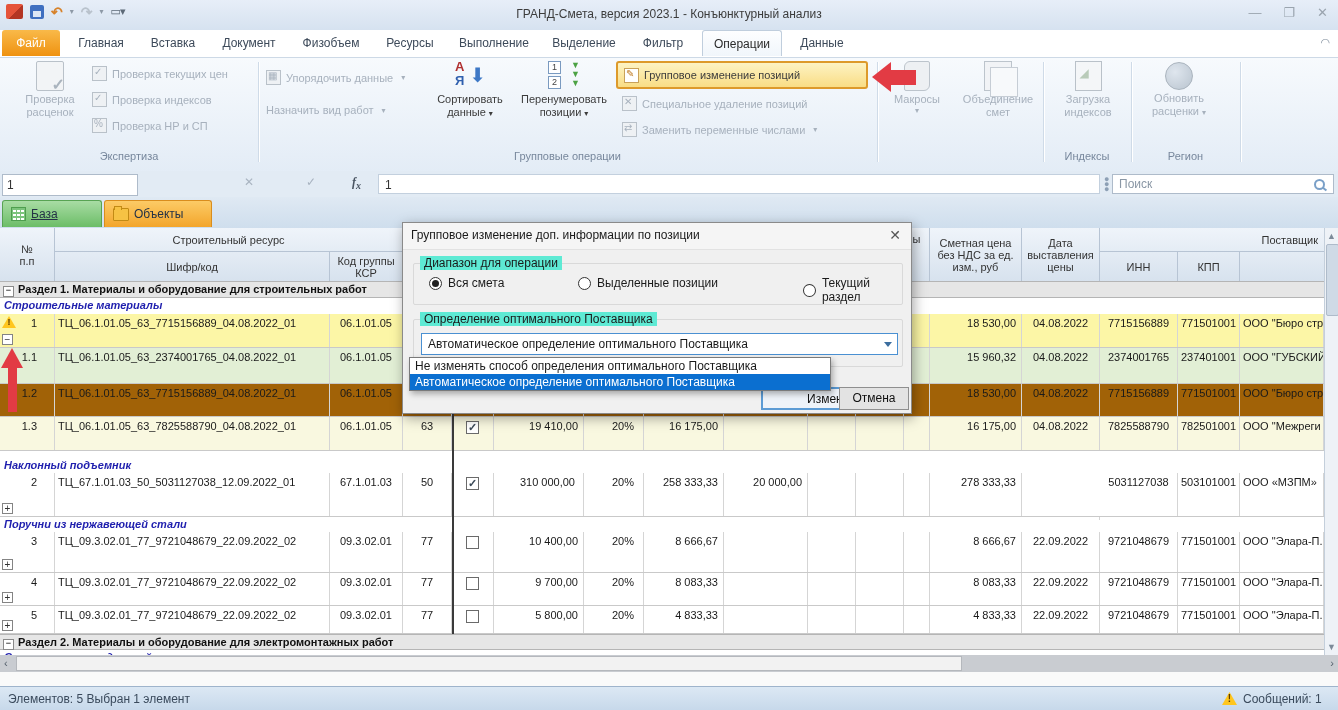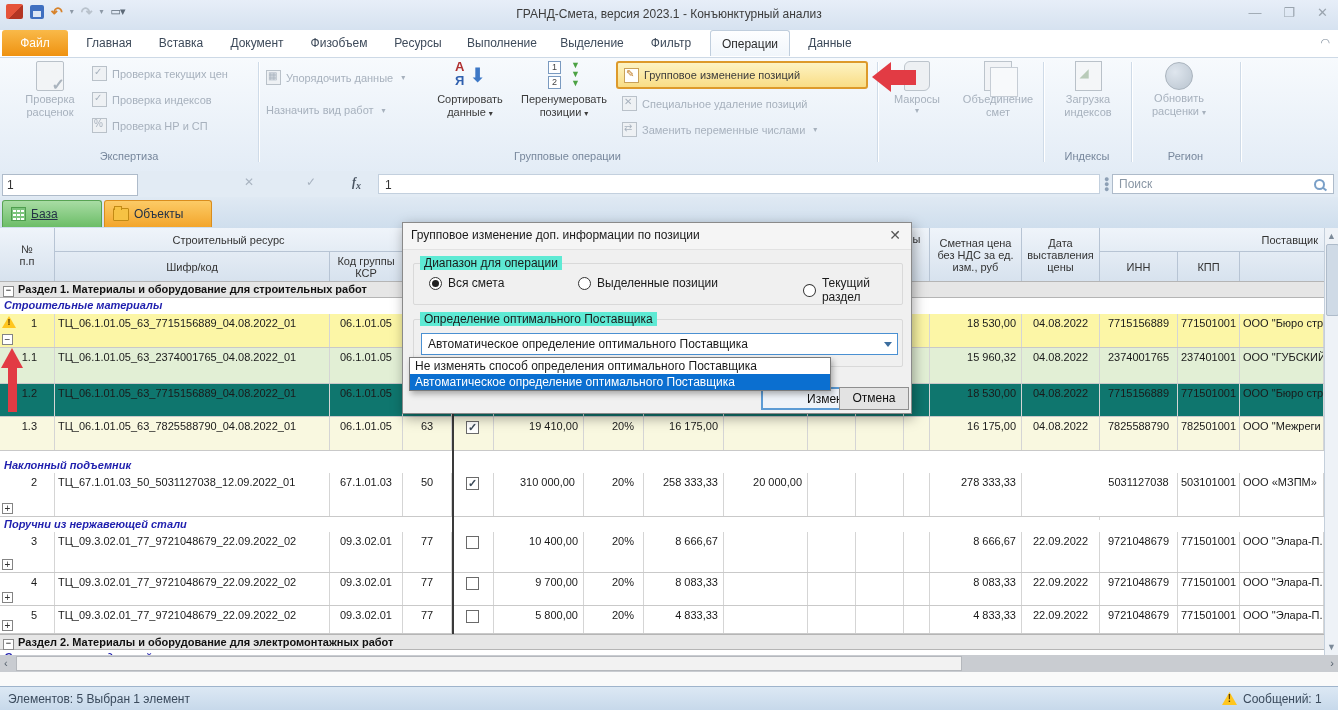--- a/index.html
+++ b/index.html
@@ -186,21 +186,21 @@
     </div>
     <div class="wtitle">ГРАНД-Смета, версия 2023.1 - Конъюнктурный анализ</div>
     <div class="wbtns">
       <span>—</span>
       <span>❐</span>
       <span>✕</span>
     </div>
   </div>
 
   <div class="rtabs">
-      <div class="rtab file" style="width: 66px;">Файл</div>
+      <div class="rtab file" style="width: 58px;">Файл</div>
       <div class="rtab" style="width: 66px;">Главная</div>
       <div class="rtab" style="width: 62px;">Вставка</div>
       <div class="rtab" style="width: 74px;">Документ</div>
       <div class="rtab" style="width: 74px;">Физобъем</div>
       <div class="rtab" style="width: 68px;">Ресурсы</div>
       <div class="rtab" style="width: 84px;">Выполнение</div>
       <div class="rtab" style="width: 80px;">Выделение</div>
       <div class="rtab" style="width: 62px;">Фильтр</div>
       <div class="rtab active" style="width: 80px;">Операции</div>
       <div class="rtab" style="width: 64px;">Данные</div>
@@ -383,21 +383,21 @@
         <div class="cell" style="left: 724px; width: 84px; text-align: right; padding-right: 5px;"></div>
         <div class="cell" style="left: 808px; width: 48px;"></div>
         <div class="cell" style="left: 856px; width: 48px;"></div>
         <div class="cell" style="left: 904px; width: 26px;"></div>
         <div class="cell" style="left: 930px; width: 92px; text-align: right; padding-right: 5px;">15 960,32</div>
         <div class="cell" style="left: 1022px; width: 78px; text-align: center;">04.08.2022</div>
         <div class="cell" style="left: 1100px; width: 78px; text-align: center;">2374001765</div>
         <div class="cell" style="left: 1178px; width: 62px; text-align: center;">237401001</div>
         <div class="cell" style="left: 1240px; width: 84px; text-align: left; padding-left: 3px;">ООО "ГУБСКИЙ</div>
       </div>
-      <div class="trow itemrow" style="height: 33px; background: #0f766e;">
+      <div class="trow itemrow" style="height: 33px; background: #a16207;">
         <div class="cell" style="left: 0px; width: 55px; text-align: right; padding-right: 17px;">1.2</div>
         <div class="cell" style="left: 55px; width: 275px; text-align: left; padding-left: 3px;">ТЦ_06.1.01.05_63_7715156889_04.08.2022_01</div>
         <div class="cell" style="left: 330px; width: 73px; text-align: center;">06.1.01.05</div>
         <div class="cell" style="left: 403px; width: 49px; text-align: center;"></div>
         <div class="cell" style="left: 452px; width: 42px;"></div>
         <div class="cell" style="left: 494px; width: 90px; text-align: right; padding-right: 5px;"></div>
         <div class="cell" style="left: 584px; width: 60px; text-align: right; padding-right: 9px;"></div>
         <div class="cell" style="left: 644px; width: 80px; text-align: right; padding-right: 5px;"></div>
         <div class="cell" style="left: 724px; width: 84px; text-align: right; padding-right: 5px;"></div>
         <div class="cell" style="left: 808px; width: 48px;"></div>

